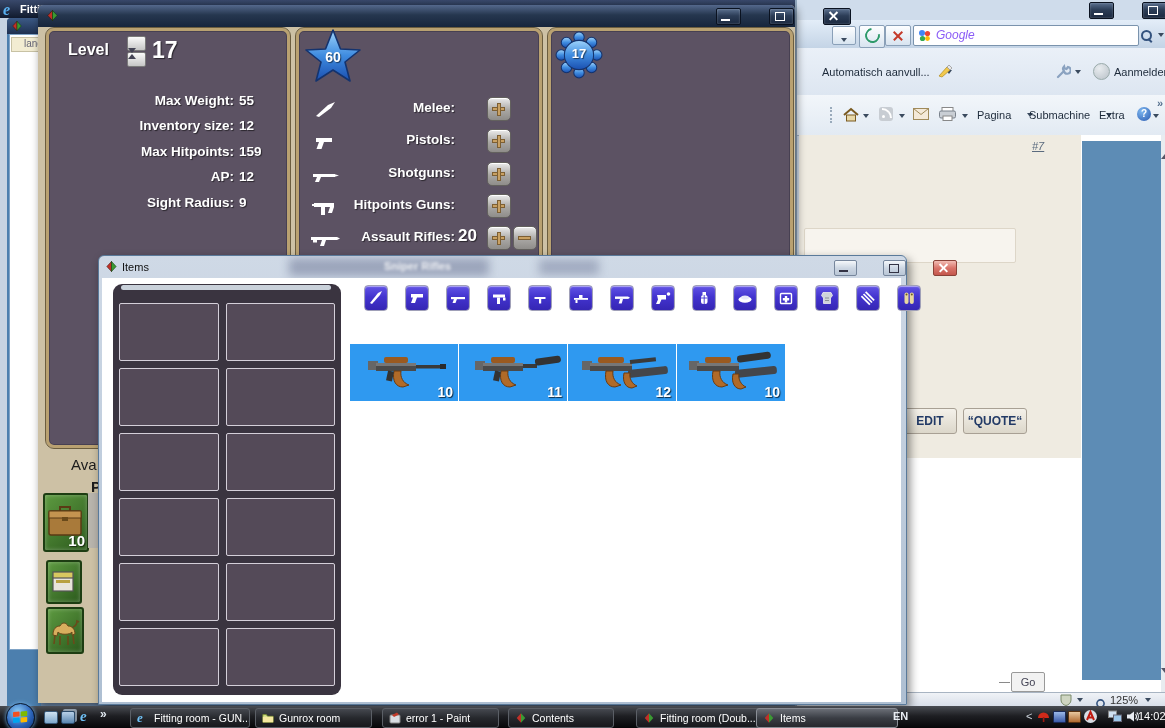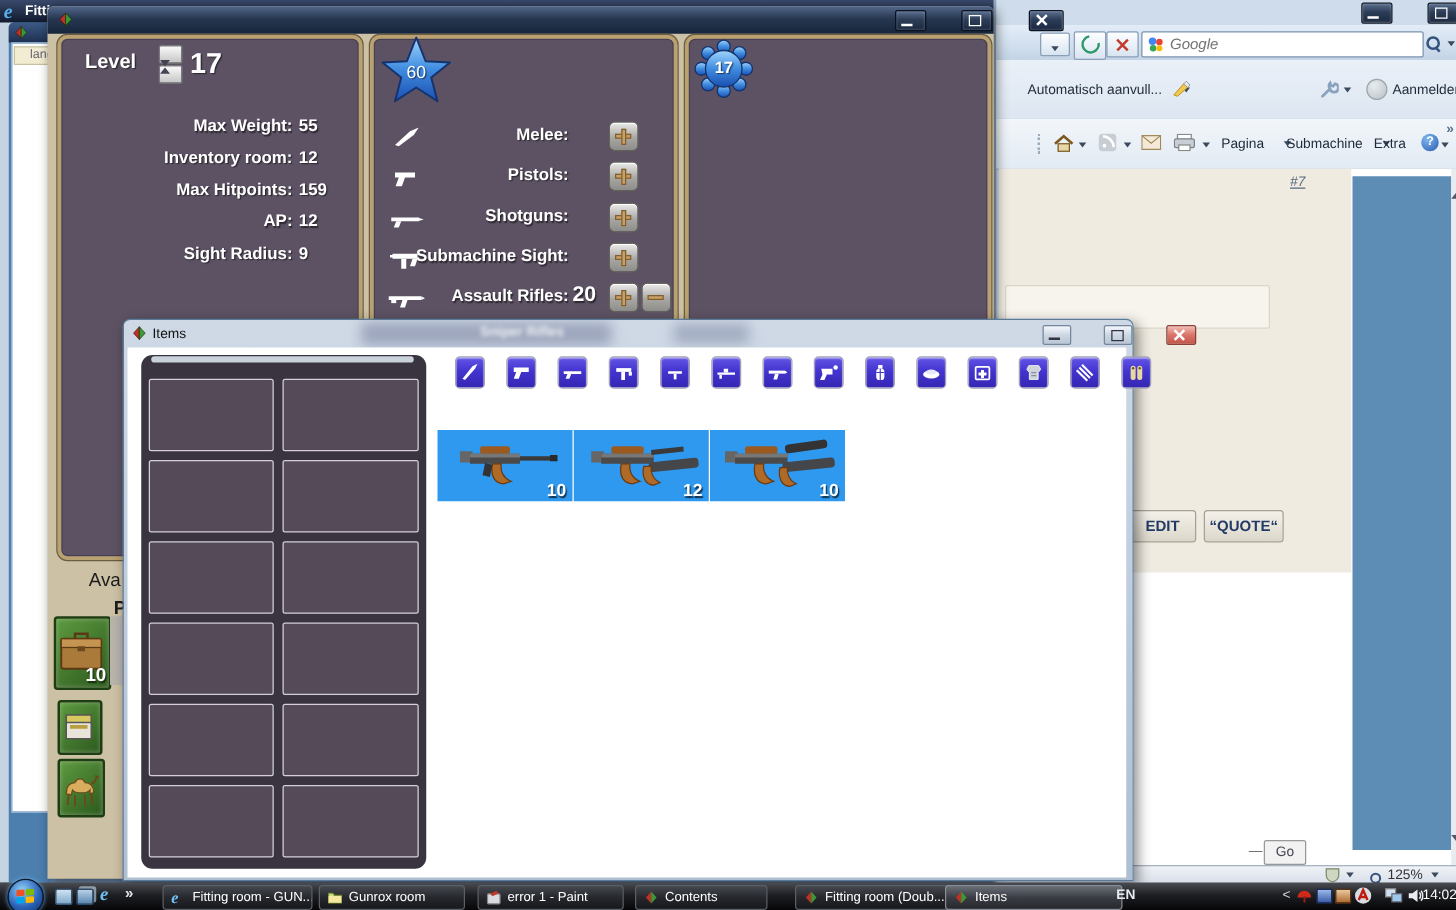--- a/index.html
+++ b/index.html
@@ -101,21 +101,21 @@
       <span class="g-x" style="position:absolute;left:2px;top:3px;width:18px;height:12px"></span>
       <style>[data-name="stop-button"] .g-x::before,[data-name="stop-button"] .g-x::after{background:#c43a2a;width:12px}</style>
     </span>
     <div class="abs" data-name="search-box" style="left:116px;top:5px;width:224px;height:19px;background:#fff;border:1px solid #7a93ad;border-radius:2px">
       <svg class="abs" data-name="google-logo-icon" style="left:4px;top:3px" width="13" height="13" viewBox="0 0 13 13">
         <circle cx="4" cy="4" r="3" fill="#4285f4"></circle>
           <circle cx="9.5" cy="4.5" r="2.6" fill="#ea4335"></circle>
         <circle cx="4.5" cy="9.5" r="2.6" fill="#34a853"></circle>
           <circle cx="9.5" cy="9.5" r="2.4" fill="#fbbc05"></circle>
       </svg>
-      <span class="abs" data-name="search-input-text" style="left:22px;top:2px;font-style:italic;color:#737373;font-size:12px">Google</span>
+      <span class="abs" data-name="search-input-text" style="left:22px;top:2px;font-style:italic;color:#8b5cf6;font-size:12px">Google</span>
     </div>
     <span class="abs" data-name="search-go-button" style="left:344px;top:7px"><span class="lens"></span></span>
     <span class="abs dd" data-name="search-options-dropdown" style="left:361px;top:13px"></span>
   </div>
 
   
   <div class="abs" data-name="google-toolbar" style="left:0;top:48px;width:370px;height:47px;background:linear-gradient(#eaf0f8,#dde6f1);border-bottom:1px solid #b8c6d8">
     <span class="abs menuitem" data-name="autofill-menu" style="left:25px;top:18px">
       <span>Automatisch aanvull...</span>
         <span class="dd"></span>
@@ -220,34 +220,34 @@
   <div class="abs gpanel" data-name="stats-panel" style="left:8px;top:23px;width:238px;height:414px"></div>
   <span class="abs shadowtxt" data-name="level-label" style="left:30px;top:36px;color:#fff;font-weight:bold;font-size:16px">Level</span>
   <div class="abs" data-name="level-stepper" style="left:89px;top:31px;width:17px;height:28px">
     <div data-name="level-up-button" style="width:17px;height:13px;background:linear-gradient(#fafafa,#c6c6c6);border:1px solid #7a7a7a;border-radius:2px"><span class="tri-up" style="margin-top:3px;transform:scale(.8)"></span></div>
     <div data-name="level-down-button" style="margin-top:1px;width:17px;height:13px;background:linear-gradient(#fafafa,#c6c6c6);border:1px solid #7a7a7a;border-radius:2px"><span class="tri-dn" style="margin-top:3px;transform:scale(.8)"></span></div>
   </div>
   <span class="abs shadowtxt" data-name="level-value" style="left:114px;top:32px;color:#fff;font-weight:bold;font-size:23px">17</span>
 
   <span class="statlabel shadowtxt" data-name="stat-label" style="left:20px;top:88px">Max Weight:</span>
   <span class="statval shadowtxt" data-name="stat-value" style="left:201px;top:88px">55</span>
-  <span class="statlabel shadowtxt" data-name="stat-label" style="left:20px;top:113px">Inventory room:</span>
+  <span class="statlabel shadowtxt" data-name="stat-label" style="left:20px;top:113px">Inventory size:</span>
   <span class="statval shadowtxt" data-name="stat-value" style="left:201px;top:113px">12</span>
   <span class="statlabel shadowtxt" data-name="stat-label" style="left:20px;top:139px">Max Hitpoints:</span>
   <span class="statval shadowtxt" data-name="stat-value" style="left:201px;top:139px">159</span>
   <span class="statlabel shadowtxt" data-name="stat-label" style="left:20px;top:164px">AP:</span>
   <span class="statval shadowtxt" data-name="stat-value" style="left:201px;top:164px">12</span>
   <span class="statlabel shadowtxt" data-name="stat-label" style="left:20px;top:190px">Sight Radius:</span>
   <span class="statval shadowtxt" data-name="stat-value" style="left:201px;top:190px">9</span>
 
   <div class="abs gpanel" data-name="skills-panel" style="left:258px;top:23px;width:240px;height:414px"></div>
   <svg class="abs" data-name="level-star-badge-icon" style="left:266px;top:24px" width="58" height="58" viewBox="0 0 58 58">
     <polygon points="29,1 36.5,20 56,21 41,33 46,52 29,41 12,52 17,33 2,21 21.5,20" fill="url(#blueG)" stroke="#14336e" stroke-width="1.6" stroke-linejoin="round"></polygon>
   </svg>
-  <span class="abs shadowtxt" data-name="star-badge-value" style="left:266px;top:44px;width:58px;text-align:center;color:#fff;font-weight:normal;font-size:14px">60</span>
+  <span class="abs shadowtxt" data-name="star-badge-value" style="left:266px;top:44px;width:58px;text-align:center;color:#fff;font-weight:bold;font-size:14px">60</span>
 
   <svg class="abs" data-name="knife-icon" style="left:276px;top:97px" width="24" height="16" viewBox="0 0 24 16">
     <path d="M2 14 L14 3 L21 0 L17 6 L5 15 Z" fill="#fff"></path>
   </svg>
   <span class="sklabel shadowtxt" data-name="skill-label" style="left:277px;top:95px">Melee:</span>
   <span class="abs shadowtxt" data-name="skill-value" style="left:421px;top:92px;color:#fff;font-weight:bold;font-size:17px"></span>
   <span class="plusbtn" data-name="skill-increase-button" style="left:449px;top:92px">
       <span class="pb-h"></span>
       <span class="pb-v"></span>
     </span>
@@ -273,21 +273,21 @@
       <span class="pb-h"></span>
       <span class="pb-v"></span>
     </span>
 
   <svg class="abs" data-name="smg-icon" style="left:274px;top:194px" width="28" height="18" viewBox="0 0 28 18">
     <rect x="2" y="4" width="20" height="4" fill="#fff"></rect>
       <rect x="9" y="8" width="4" height="8" fill="#fff"></rect>
     <path d="M18 8 l-2 6 h4 l2-6z" fill="#fff"></path>
       <rect x="0" y="5" width="3" height="2" fill="#fff"></rect>
   </svg>
-  <span class="sklabel shadowtxt" data-name="skill-label" style="left:277px;top:192px">Submachine Sight:</span>
+  <span class="sklabel shadowtxt" data-name="skill-label" style="left:277px;top:192px">Hitpoints Guns:</span>
   <span class="abs shadowtxt" data-name="skill-value" style="left:421px;top:189px;color:#fff;font-weight:bold;font-size:17px"></span>
   <span class="plusbtn" data-name="skill-increase-button" style="left:449px;top:189px">
       <span class="pb-h"></span>
       <span class="pb-v"></span>
     </span>
 
   <svg class="abs" data-name="assault-rifle-icon" style="left:272px;top:227px" width="30" height="18" viewBox="0 0 30 18">
     <rect x="1" y="5" width="26" height="3" fill="#fff"></rect>
       <path d="M27 5 l3 1.5 -3 1.5z" fill="#fff"></path>
     <path d="M12 8 l-2 6 h4 l2-6z" fill="#fff"></path>
@@ -488,20 +488,33 @@
           <rect x="22" y="15" width="40" height="8" fill="#4a4a4a"></rect>
             <rect x="22" y="15" width="40" height="3" fill="#777"></rect>
           <rect x="30" y="9" width="24" height="6" rx="2" fill="#9a5a20"></rect>
           <rect x="62" y="17" width="24" height="3.5" fill="#3a3a3a"></rect>
             <rect x="86" y="16" width="6" height="5" fill="#2a2a2a"></rect>
           <path d="M40 23 C38 33 42 39 49 39 L55 37 C49 35 46 29 47 23 Z" fill="#b06a28" stroke="#6a3a10"></path>
           <rect x="33" y="23" width="6" height="10" fill="#333" transform="rotate(12 36 28)"></rect>
         </svg>
         <span class="qty" data-name="item-qty">10</span>
       </div>
+      <div class="tile" data-name="item-assault-rifle-suppressed">
+        <svg data-name="rifle-image" width="100" height="46" viewBox="0 0 100 46" style="position:absolute;left:4px;top:4px">
+          <rect x="12" y="13" width="10" height="9" fill="#666"></rect>
+          <rect x="20" y="15" width="40" height="8" fill="#4a4a4a"></rect>
+            <rect x="20" y="15" width="40" height="3" fill="#777"></rect>
+          <rect x="28" y="9" width="24" height="6" rx="2" fill="#9a5a20"></rect>
+          <rect x="60" y="16" width="14" height="4" fill="#3a3a3a"></rect>
+          <rect x="72" y="11" width="26" height="7" rx="3" fill="#333" transform="rotate(-8 72 14)"></rect>
+          <path d="M38 23 C36 33 40 39 47 39 L53 37 C47 35 44 29 45 23 Z" fill="#b06a28" stroke="#6a3a10"></path>
+          <rect x="31" y="23" width="6" height="10" fill="#333" transform="rotate(12 34 28)"></rect>
+        </svg>
+        <span class="qty" data-name="item-qty">11</span>
+      </div>
       <div class="tile" data-name="item-assault-rifle-launcher">
         <svg data-name="rifle-image" width="100" height="46" viewBox="0 0 100 46" style="position:absolute;left:4px;top:4px">
           <rect x="10" y="13" width="10" height="9" fill="#666"></rect>
           <rect x="18" y="15" width="42" height="8" fill="#4a4a4a"></rect>
             <rect x="18" y="15" width="42" height="3" fill="#777"></rect>
           <rect x="26" y="9" width="26" height="6" rx="2" fill="#9a5a20"></rect>
           <rect x="58" y="12" width="26" height="4" fill="#3a3a3a" transform="rotate(-6 58 14)"></rect>
           <rect x="56" y="22" width="40" height="8" rx="3" fill="#44464a" transform="rotate(-6 56 26)"></rect>
           <path d="M34 23 C32 33 36 39 43 39 L49 37 C43 35 40 29 41 23 Z" fill="#b06a28" stroke="#6a3a10"></path>
           <path d="M52 25 C50 34 54 40 60 40 L65 38 C60 36 57 30 58 25 Z" fill="#b06a28" stroke="#6a3a10"></path>

